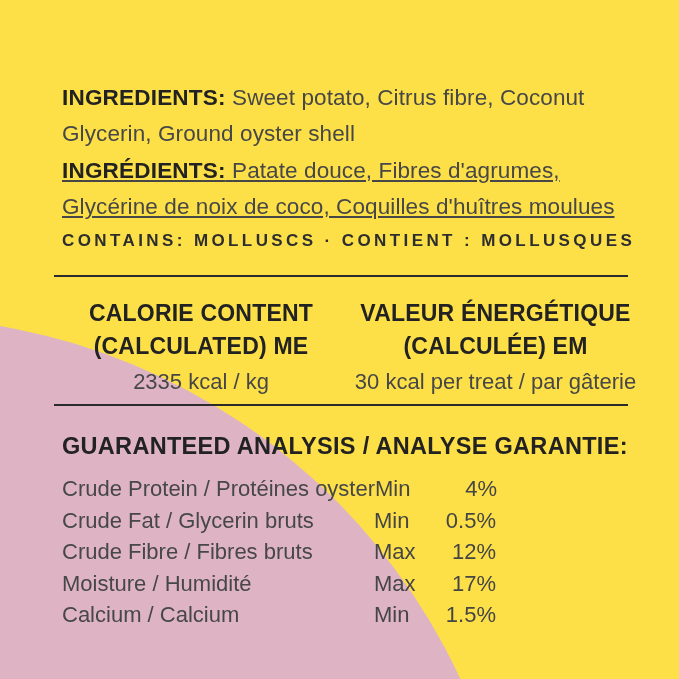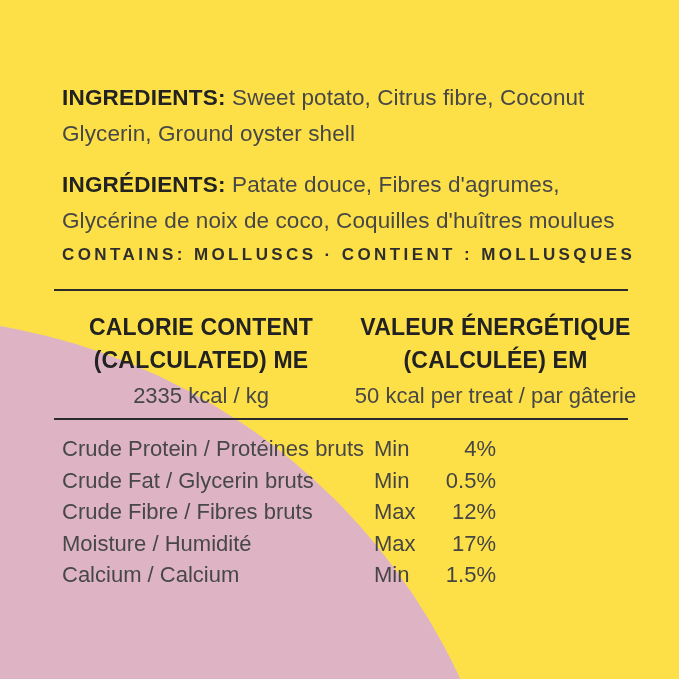--- a/index.html
+++ b/index.html
@@ -39,21 +39,21 @@
     line-height: 36px;
     font-weight: 400;
     color: #474747;
     letter-spacing: 0.1px;
   }
   .ing-para .bold-label {
     font-weight: 700;
     color: #222222;
     letter-spacing: 0.2px;
   }
-  .ing-para.fr { margin-top: 15px; }
+  .ing-para.fr { margin-top: 1px; text-decoration: underline; }
   .contains-line {
     margin-top: 4px;
     font-size: 17px;
     line-height: 24px;
     font-weight: 600;
     letter-spacing: 3.4px;
     color: #2e2e2e;
     white-space: nowrap;
   }
   .divider {
@@ -137,30 +137,31 @@
           <div>CALORIE CONTENT</div>
           <div>(CALCULATED) ME</div>
         </div>
         <div class="calorie-value">2335 kcal / kg</div>
       </div>
       <div class="calorie-col-fr">
         <div class="calorie-heading">
           <div>VALEUR ÉNERGÉTIQUE</div>
           <div>(CALCULÉE) EM</div>
         </div>
-        <div class="calorie-value">50 kcal per treat / par gâterie</div>
+        <div class="calorie-value">30 kcal per treat / par gâterie</div>
       </div>
     </div>
 
     <div class="divider divider-2"></div>
 
+    <div class="ga-heading">GUARANTEED ANALYSIS / ANALYSE GARANTIE:</div>
 
     <div class="ga-table">
       <div class="ga-row">
-        <span class="ga-name">Crude Protein / Protéines bruts</span>
+        <span class="ga-name">Crude Protein / Protéines oyster</span>
         <span class="ga-limit">Min</span>
         <span class="ga-value">4%</span>
       </div>
       <div class="ga-row">
         <span class="ga-name">Crude Fat / Glycerin bruts</span>
         <span class="ga-limit">Min</span>
         <span class="ga-value">0.5%</span>
       </div>
       <div class="ga-row">
         <span class="ga-name">Crude Fibre / Fibres bruts</span>

